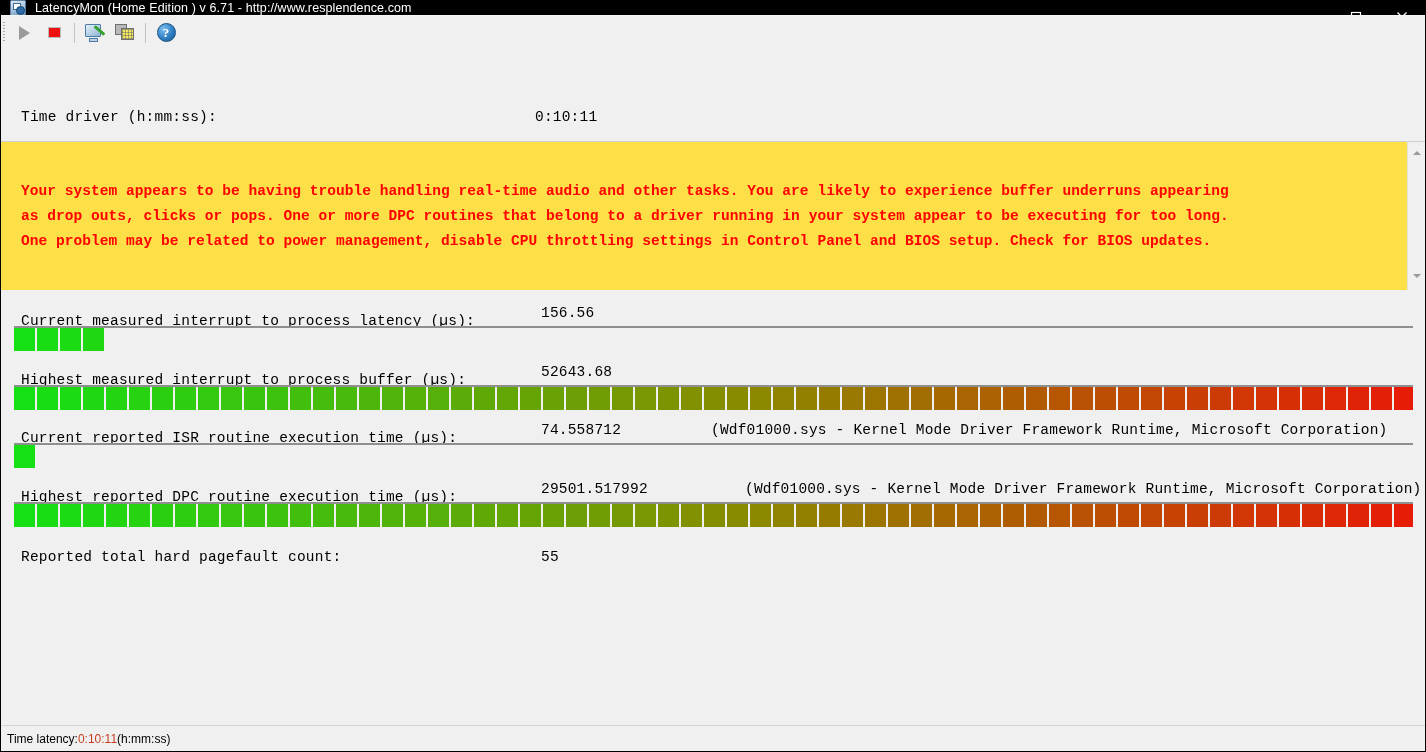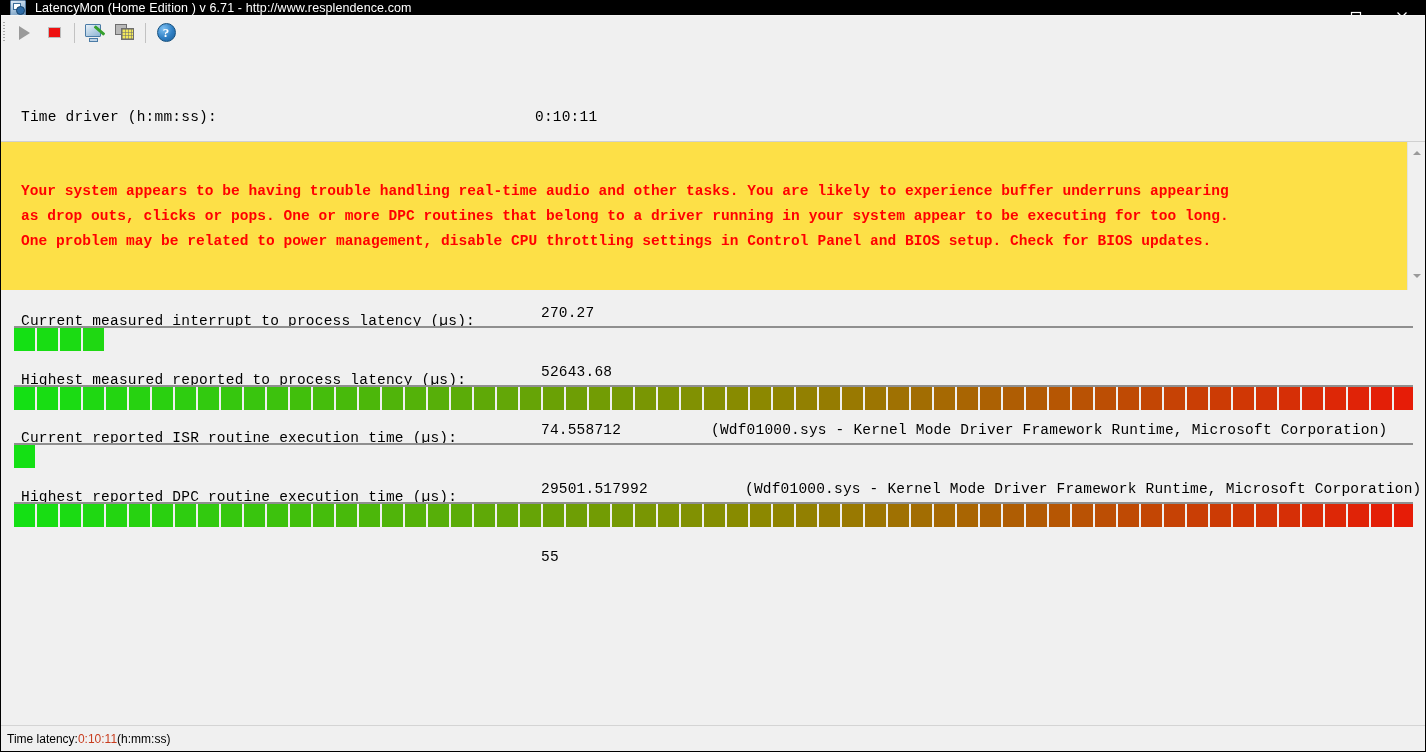--- a/index.html
+++ b/index.html
@@ -484,32 +484,32 @@
           </div>
         <div class="warn-arrow down">
             <span class="arrow-down"></span>
           </div>
       </div>
     </div>
 
     <div id="metrics-host">
         <div class="metric" style="top: 256px;">
           <div class="mono metric-label">Current measured interrupt to process latency (µs):</div>
-          <div class="mono metric-value">270.27</div>
+          <div class="mono metric-value">156.56</div>
           <div class="bar-wrap" style="width: 1399px;">
             <div class="bar-track">
               <div class="bar-seg" style="width: 21px; background: rgb(20, 224, 20);"></div>
               <div class="bar-seg" style="width: 21px; background: rgb(24, 221, 19);"></div>
               <div class="bar-seg" style="width: 21px; background: rgb(27, 219, 19);"></div>
               <div class="bar-seg" style="width: 21px; background: rgb(31, 216, 18);"></div>
             </div>
           </div>
         </div>
         <div class="metric" style="top: 315px;">
-          <div class="mono metric-label">Highest measured reported to process latency (µs):</div>
+          <div class="mono metric-label">Highest measured interrupt to process buffer (µs):</div>
           <div class="mono metric-value">52643.68</div>
           <div class="bar-wrap" style="width: 1399px;">
             <div class="bar-track">
               <div class="bar-seg" style="width: 21px; background: rgb(20, 224, 20);"></div>
               <div class="bar-seg" style="width: 21px; background: rgb(24, 221, 19);"></div>
               <div class="bar-seg" style="width: 21px; background: rgb(27, 219, 19);"></div>
               <div class="bar-seg" style="width: 21px; background: rgb(31, 216, 18);"></div>
               <div class="bar-seg" style="width: 21px; background: rgb(35, 213, 17);"></div>
               <div class="bar-seg" style="width: 21px; background: rgb(39, 210, 17);"></div>
               <div class="bar-seg" style="width: 21px; background: rgb(42, 208, 16);"></div>
@@ -645,20 +645,21 @@
               <div class="bar-seg" style="width: 21px; background: rgb(217, 43, 6);"></div>
               <div class="bar-seg" style="width: 21px; background: rgb(221, 39, 6);"></div>
               <div class="bar-seg" style="width: 21px; background: rgb(224, 35, 7);"></div>
               <div class="bar-seg" style="width: 21px; background: rgb(227, 31, 7);"></div>
               <div class="bar-seg" style="width: 21px; background: rgb(230, 28, 7);"></div>
             </div>
           </div>
         </div>
       </div>
 
+    <div class="mono" id="pf-label" style="position:absolute;left:20px;top:500px;">Reported total hard pagefault count:</div>
     <div class="mono" id="pf-value" style="position:absolute;left:540px;top:500px;">55</div>
   </div>
 
   <div class="statusbar">
     <span>Time latency: </span>
       <span class="status-accent">0:10:11</span>
       <span>  (h:mm:ss)</span>
   </div>
 
 </div>

